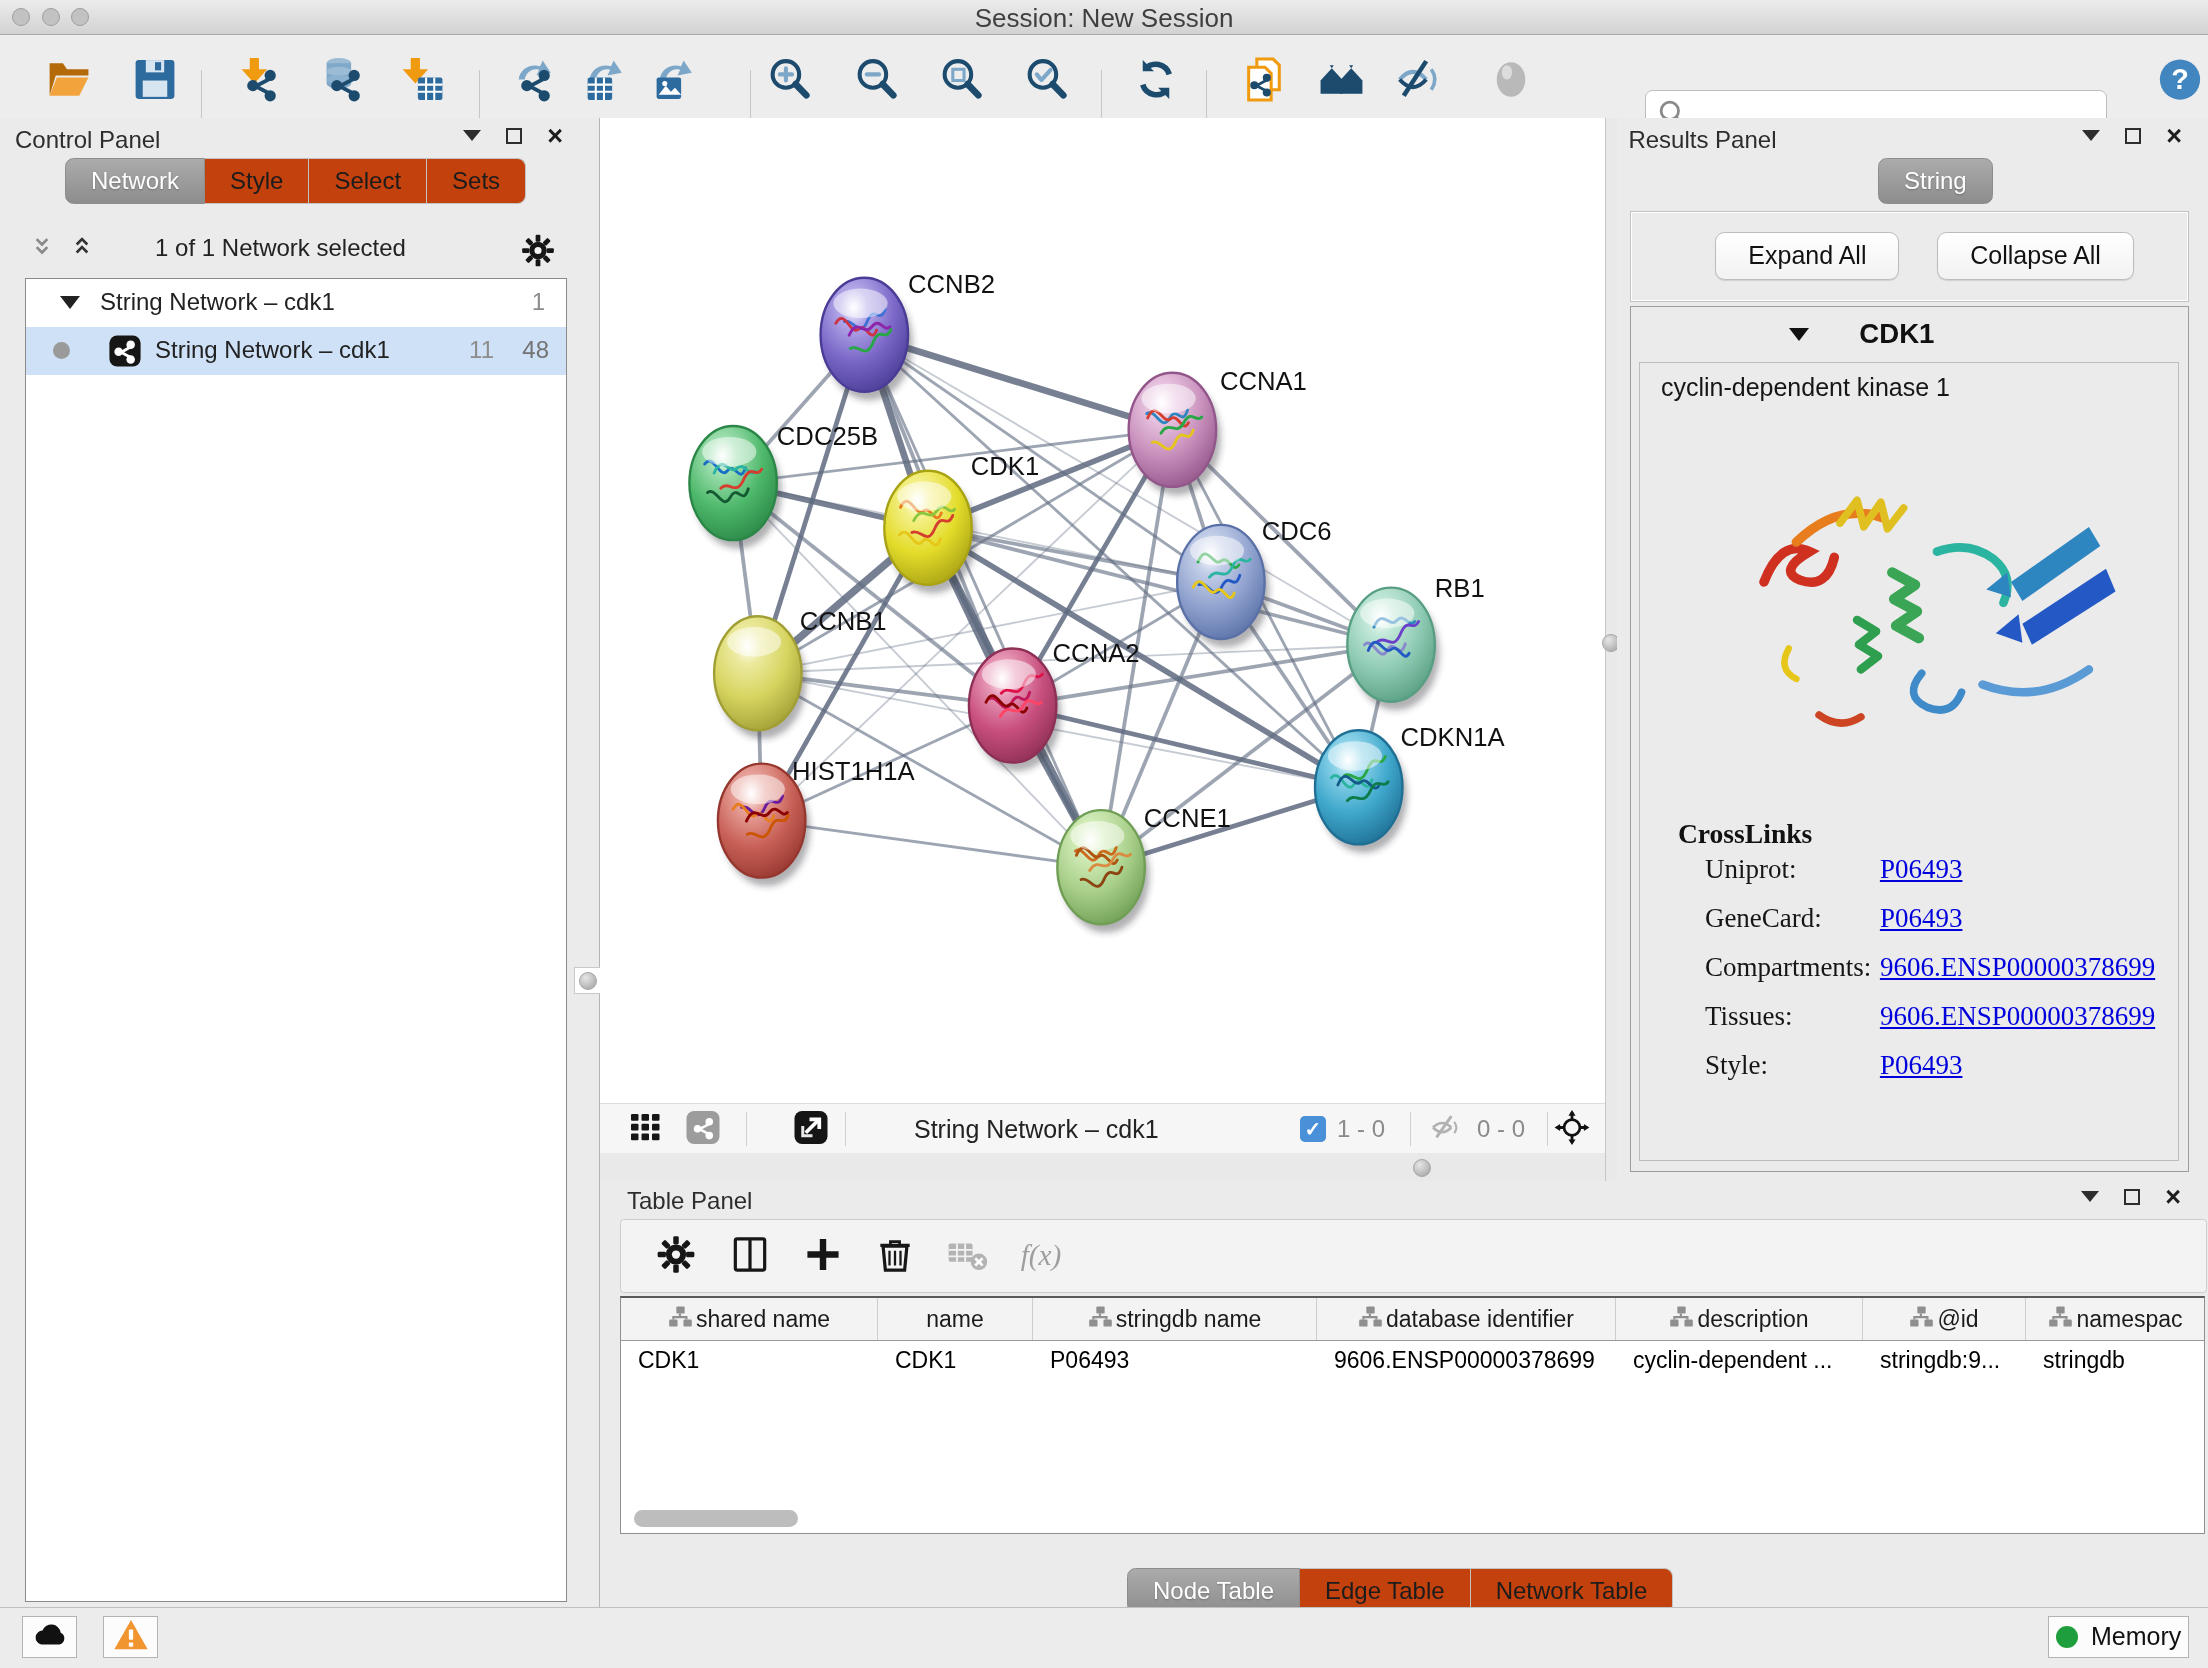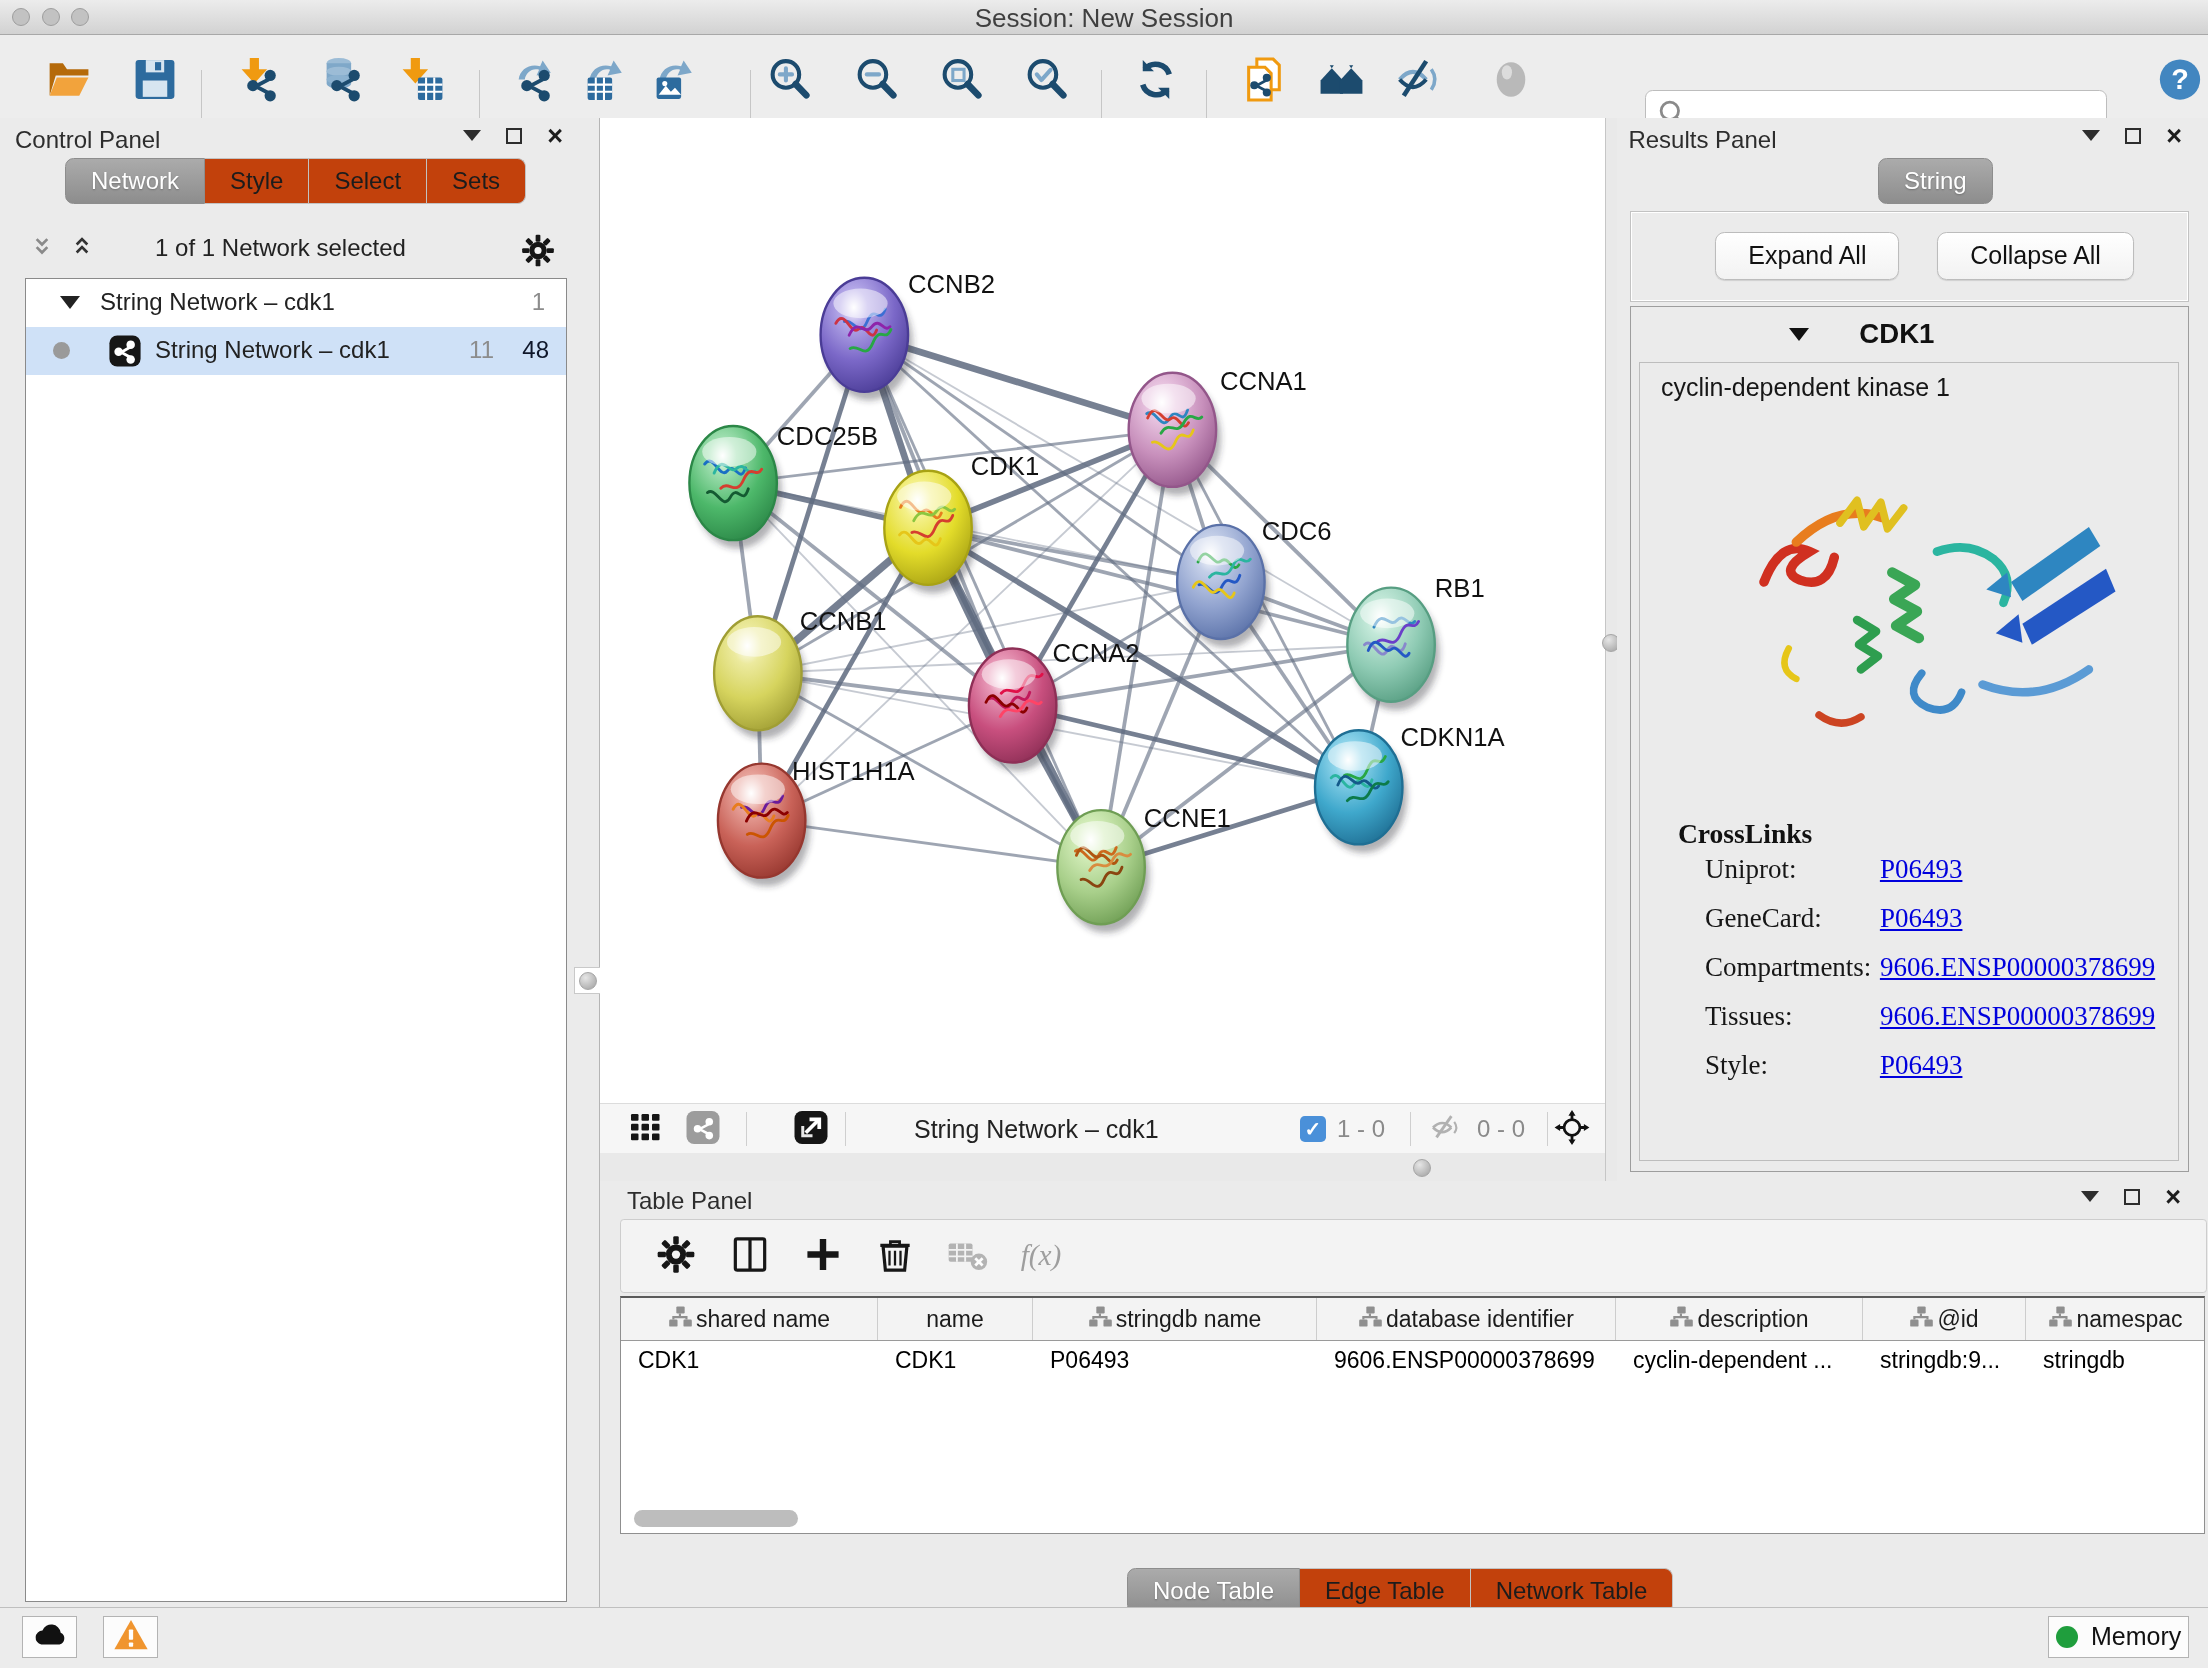--- a/index.html
+++ b/index.html
@@ -35,21 +35,21 @@
   .cp-list{position:absolute;left:25px;top:160px;width:542px;height:1324px;background:#fff;border:1.9px solid #8a8a8a;box-sizing:border-box;}
   .tree-row{position:relative;width:100%;height:48px;font-size:24px;color:#222;}
   .tree-row.sel{background:#cfe1f7;}
   .tr-exp{position:absolute;left:34px;top:17px;width:0;height:0;border-left:10.5px solid transparent;border-right:10.5px solid transparent;border-top:13.3px solid #222;}
   .tr-dot{position:absolute;left:27px;top:15px;width:17px;height:17px;border-radius:50%;background:#9a9a9a;}
   .tr-lab1{position:absolute;left:74px;top:8.6px;}
   .tr-count1{position:absolute;right:21px;top:8.6px;color:#8c8c8c;}
   .tr-icon{position:absolute;left:82px;top:6.7px;}
   .tr-lab2{position:absolute;left:129px;top:8.6px;}
   .tr-n1{position:absolute;right:72px;top:8.6px;color:#8c8c8c;}
-  .tr-n2{position:absolute;right:17px;top:8.6px;color:#0f172a;}
+  .tr-n2{position:absolute;right:17px;top:8.6px;color:#737373;}
   .knob{width:16px;height:16px;border-radius:50%;background:radial-gradient(circle at 35% 30%,#e6e6e6,#9f9f9f);border:1px solid #a5a5a5;}
   .lknob{position:absolute;left:574px;top:849px;width:25px;height:25px;background:#fff;border:1px solid #c9c9c9;display:flex;align-items:center;justify-content:center;}
   
   .netcanvas{position:absolute;left:600px;top:118px;width:1005px;height:985px;background:#fff;}
   .netbar{position:absolute;left:600px;top:1103px;width:1005px;height:49px;background:#f6f6f6;border-top:1px solid #dcdcdc;}
   .nb-item{position:absolute;top:50%;transform:translate(-50%,-50%);}
   .nb-sep{position:absolute;top:7.6px;height:34px;border-left:1px solid #cfcfcf;}
   .nb-title{position:absolute;left:314px;top:10.5px;font-size:25px;color:#222;}
   .nb-count{position:absolute;top:11.4px;font-size:24px;color:#8a8a8a;}
   .nb-check{position:absolute;left:700px;top:12.4px;width:26px;height:26px;background:#4a90d9;border-radius:4.8px;color:#fff;font-size:20px;text-align:center;line-height:26px;font-weight:bold;}

